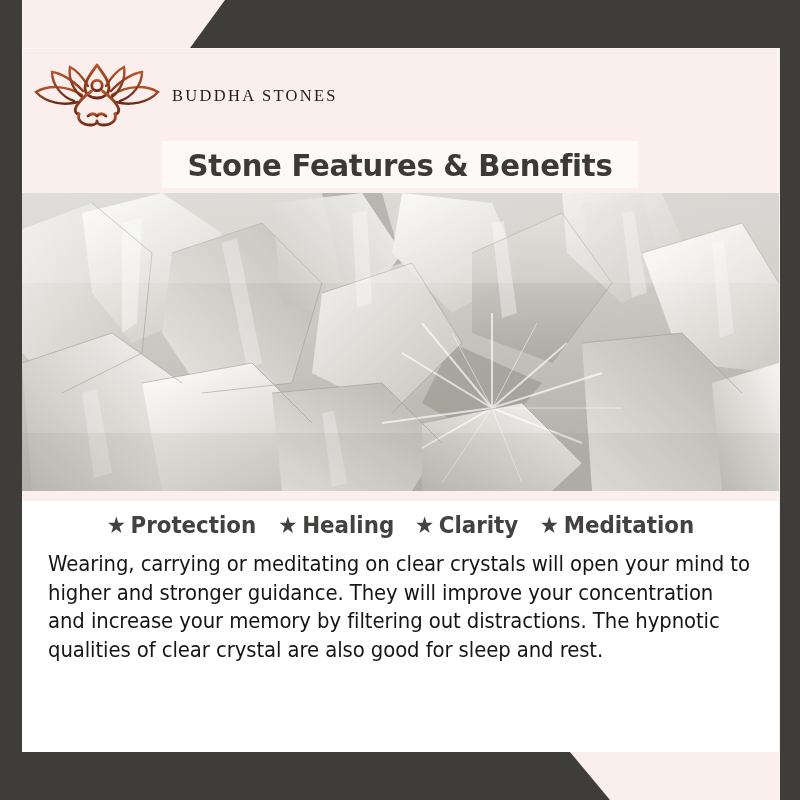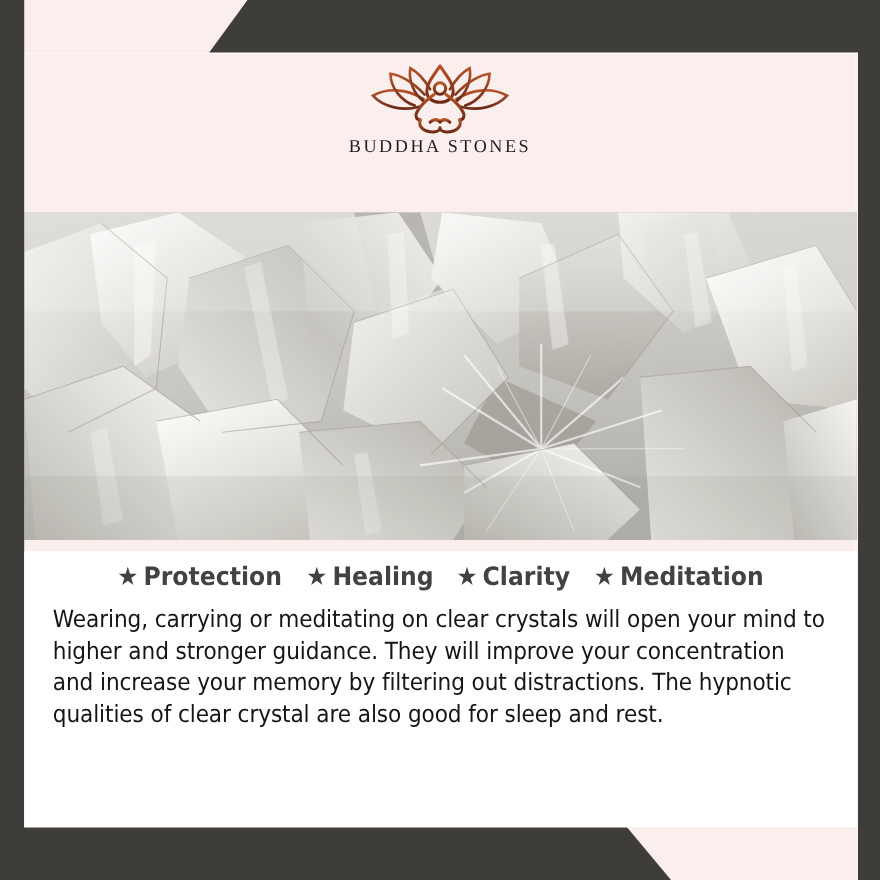--- a/index.html
+++ b/index.html
@@ -69,23 +69,23 @@
   }
 
   
   .header {
     position: absolute;
     left: 22px; top: 48px;
     width: 756px;
     height: 95px;
     z-index: 2;
     display: flex;
-    flex-direction: column;
-    align-items: center;
-    justify-content: flex-end;
+    flex-direction: row;
+    align-items: center;
+    justify-content: flex-start;
   }
   .logo-mark {
     width: 150px;
     height: 66px;
     margin-top: -4px;
   }
   .brand-name {
     font-family: "Liberation Serif", serif;
     font-size: 16.5px;
     letter-spacing: 2.3px;
@@ -238,20 +238,23 @@
         <path d="M80.5 30 C86 34, 92 39, 95.5 45 C98 49, 96.5 53, 93 53"></path>
 
         <path d="M57 53 C55 59, 60 64, 69 64 C73 64, 75 62, 75 60 C75 62, 77 64, 81 64 C90 64, 95 59, 93 53"></path>
 
         <path d="M66 55 C69 52, 73 52, 75 55 C77 52, 81 52, 84 55"></path>
       </g>
     </svg>
     <div class="brand-name">BUDDHA STONES</div>
   </div>
 
+  <div class="title-banner">
+    <div class="title-text">Stone Features &amp; Benefits</div>
+  </div>
 
   <div class="photo">
     <svg width="757" height="298" viewBox="0 0 757 298">
       <defs>
         <linearGradient id="bg1" x1="0" y1="0" x2="0.3" y2="1">
           <stop offset="0%" stop-color="#d9d7d2"></stop>
           <stop offset="55%" stop-color="#c9c7c1"></stop>
           <stop offset="100%" stop-color="#b3b1ab"></stop>
         </linearGradient>
         <linearGradient id="c1" x1="0" y1="0" x2="1" y2="1">

